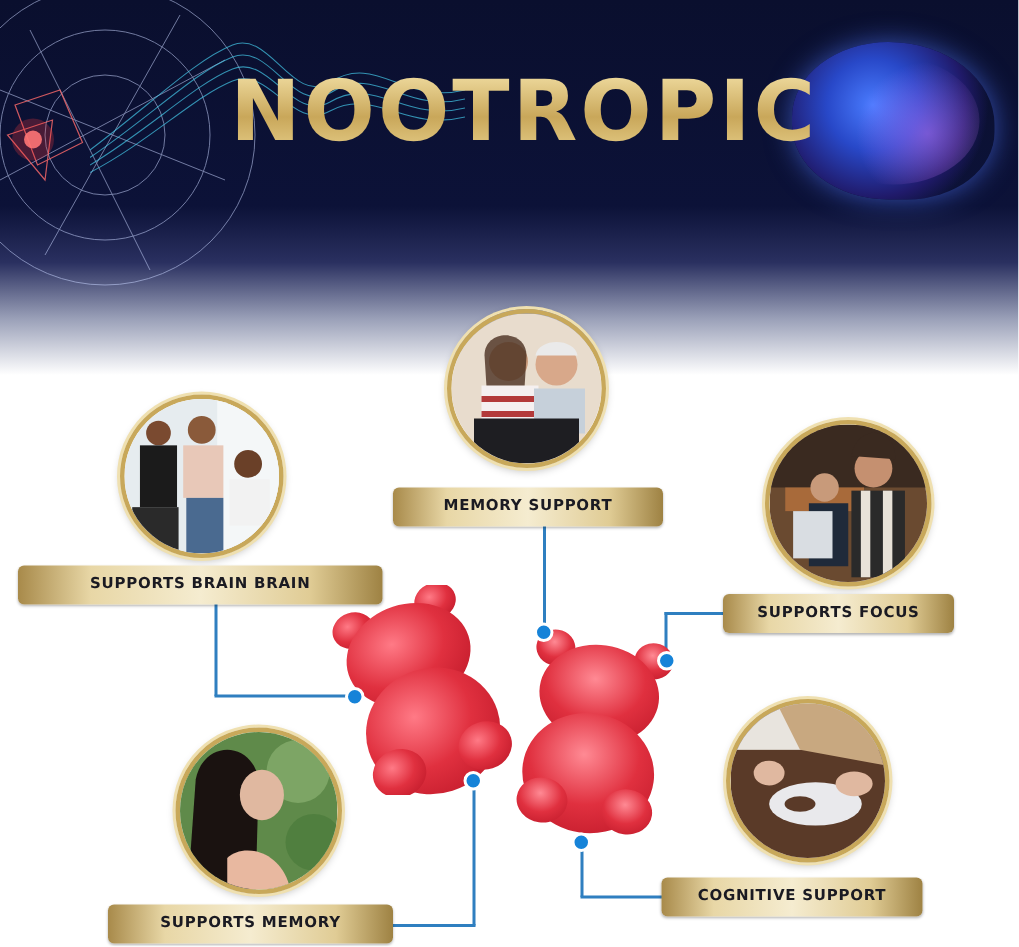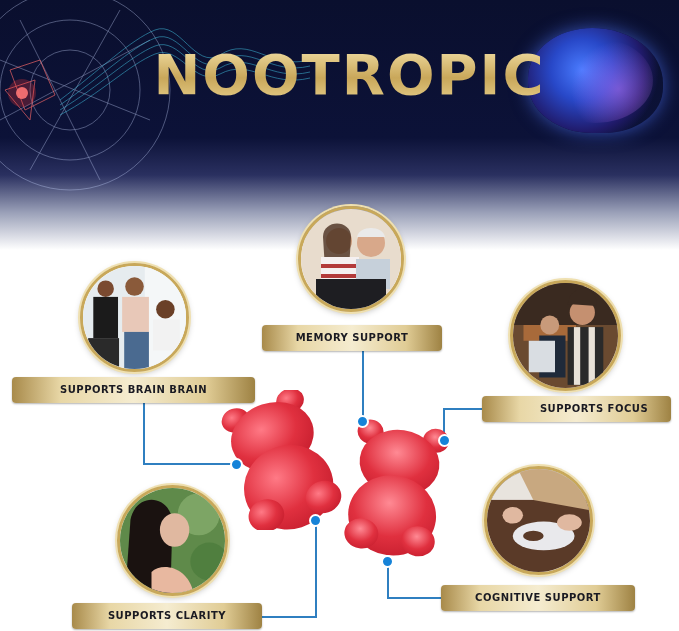--- a/index.html
+++ b/index.html
@@ -153,38 +153,38 @@
     <circle cx="35" cy="40" r="9" fill="#c89a7a"></circle>
       <rect x="25" y="50" width="25" height="40" fill="#1f2a3a"></rect>
     <rect x="15" y="55" width="25" height="30" fill="#d9dde2"></rect>
     <circle cx="66" cy="28" r="12" fill="#c59070"></circle>
       <path d="M52,20 C55,0 80,0 80,22" fill="#3a2a20"></path>
     <rect x="52" y="42" width="34" height="55" fill="#2a2a2a"></rect>
       <rect x="58" y="42" width="6" height="55" fill="#e8e2d8"></rect>
       <rect x="72" y="42" width="6" height="55" fill="#e8e2d8"></rect>
     </svg>
 </div>
-<div class="label" style="left:482px;top:396px;width:154px;padding-left:35px;">SUPPORTS FOCUS</div>
+<div class="label" style="left:482px;top:396px;width:154px;">SUPPORTS FOCUS</div>
 
 <div class="circle" style="left:117px;top:485px;width:105px;height:105px;">
   <svg class="photo" viewBox="0 0 100 100">
       <rect width="100" height="100" fill="#5f8a4a"></rect>
     <circle cx="75" cy="25" r="20" fill="#8ab070" opacity="0.7"></circle>
       <circle cx="85" cy="70" r="18" fill="#4a7a3a" opacity="0.7"></circle>
     <path d="M10,30 C15,5 45,5 50,30 L48,100 L5,100Z" fill="#1a1210"></path>
     <ellipse cx="52" cy="40" rx="14" ry="16" fill="#e0b8a0"></ellipse>
     <path d="M30,80 C40,70 65,75 70,100 L30,100Z" fill="#e8b8a0"></path>
     </svg>
 </div>
-<div class="label" style="left:72px;top:603px;width:190px;">SUPPORTS CLARITY</div>
+<div class="label" style="left:72px;top:603px;width:190px;">SUPPORTS MEMORY</div>
 
 <div class="circle" style="left:484px;top:466px;width:103px;height:103px;">
   <svg class="photo" viewBox="0 0 100 100">
       <rect width="100" height="100" fill="#5a3a28"></rect>
     <rect x="0" y="0" width="100" height="30" fill="#e8e4de"></rect>
     <path d="M30,0 L100,0 L100,40 L45,30Z" fill="#c8a880"></path>
     <ellipse cx="55" cy="65" rx="30" ry="14" fill="#e9e9ec"></ellipse>
       <ellipse cx="45" cy="65" rx="10" ry="5" fill="#5a3a28"></ellipse>
     <ellipse cx="25" cy="45" rx="10" ry="8" fill="#e0b8a0"></ellipse>
       <ellipse cx="80" cy="52" rx="12" ry="8" fill="#e0b8a0"></ellipse>
     </svg>
 </div>
-<div class="label" style="left:441px;top:585px;width:194px;">COGNITIVE SUPPORT</div>
+<div class="label" style="left:441px;top:585px;width:174px;">COGNITIVE SUPPORT</div>
 
 </body></html>

